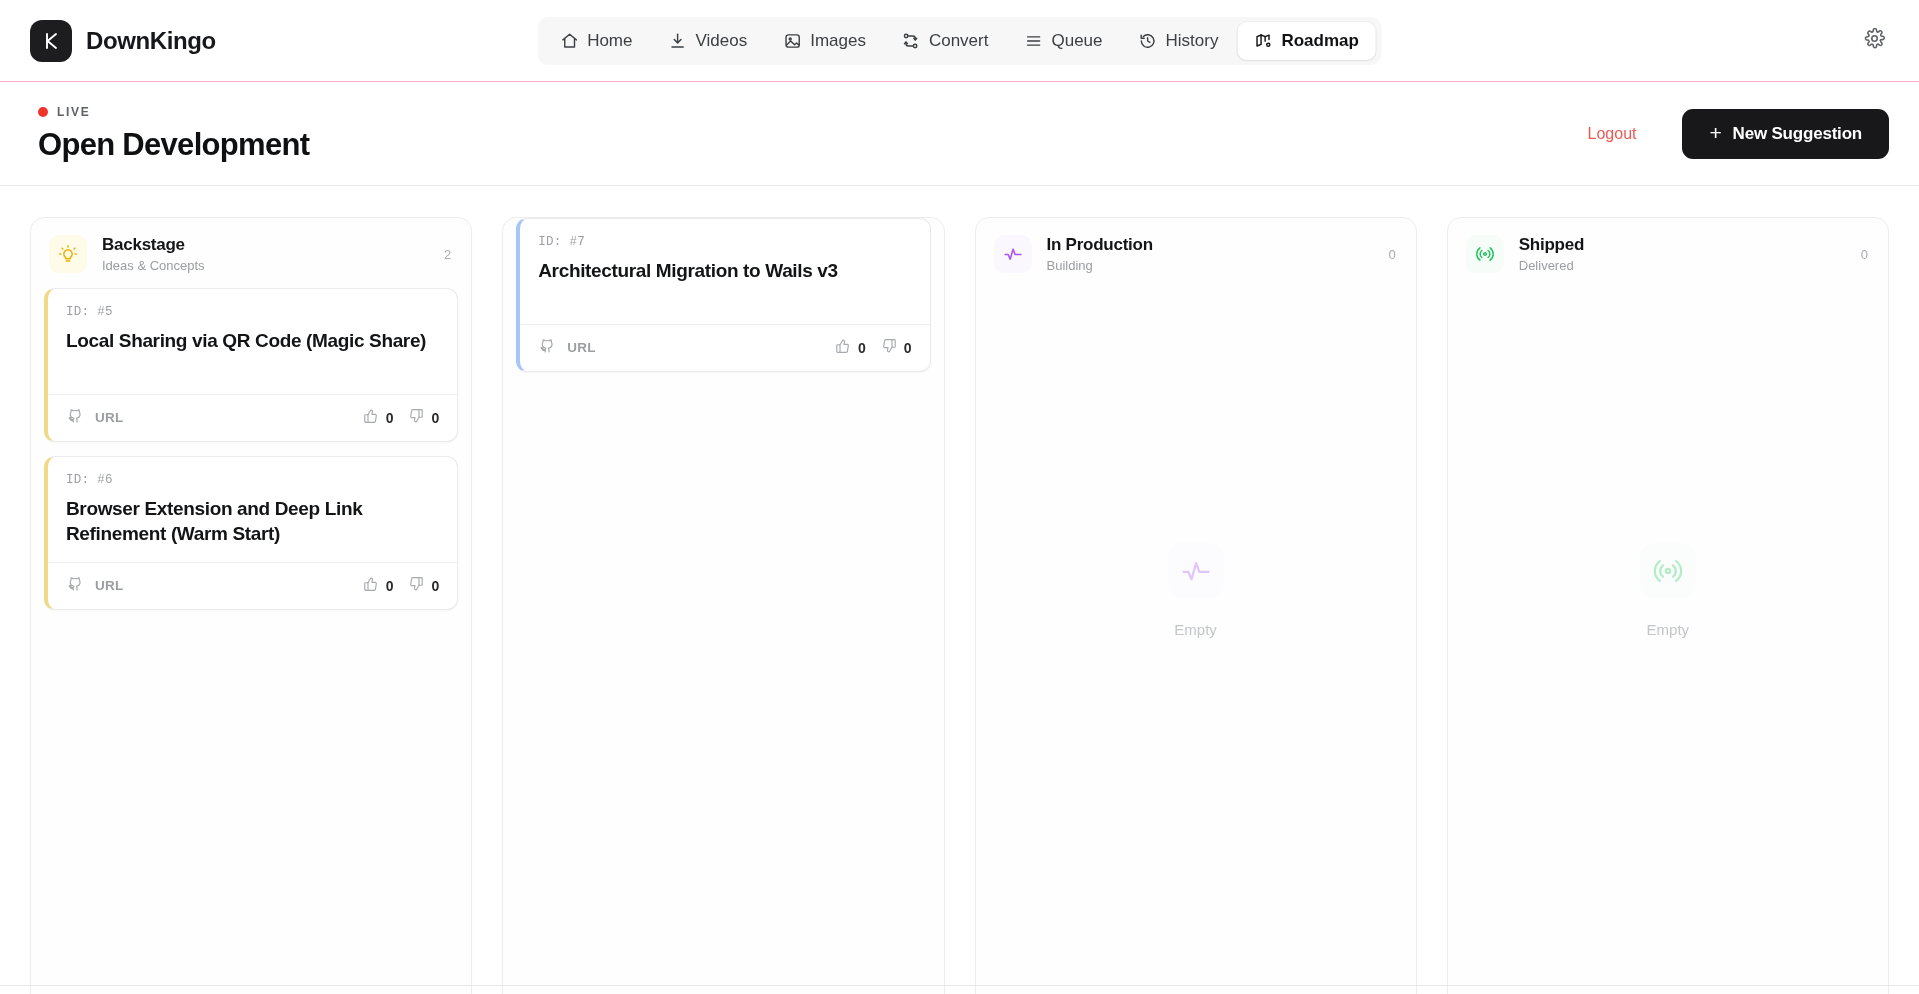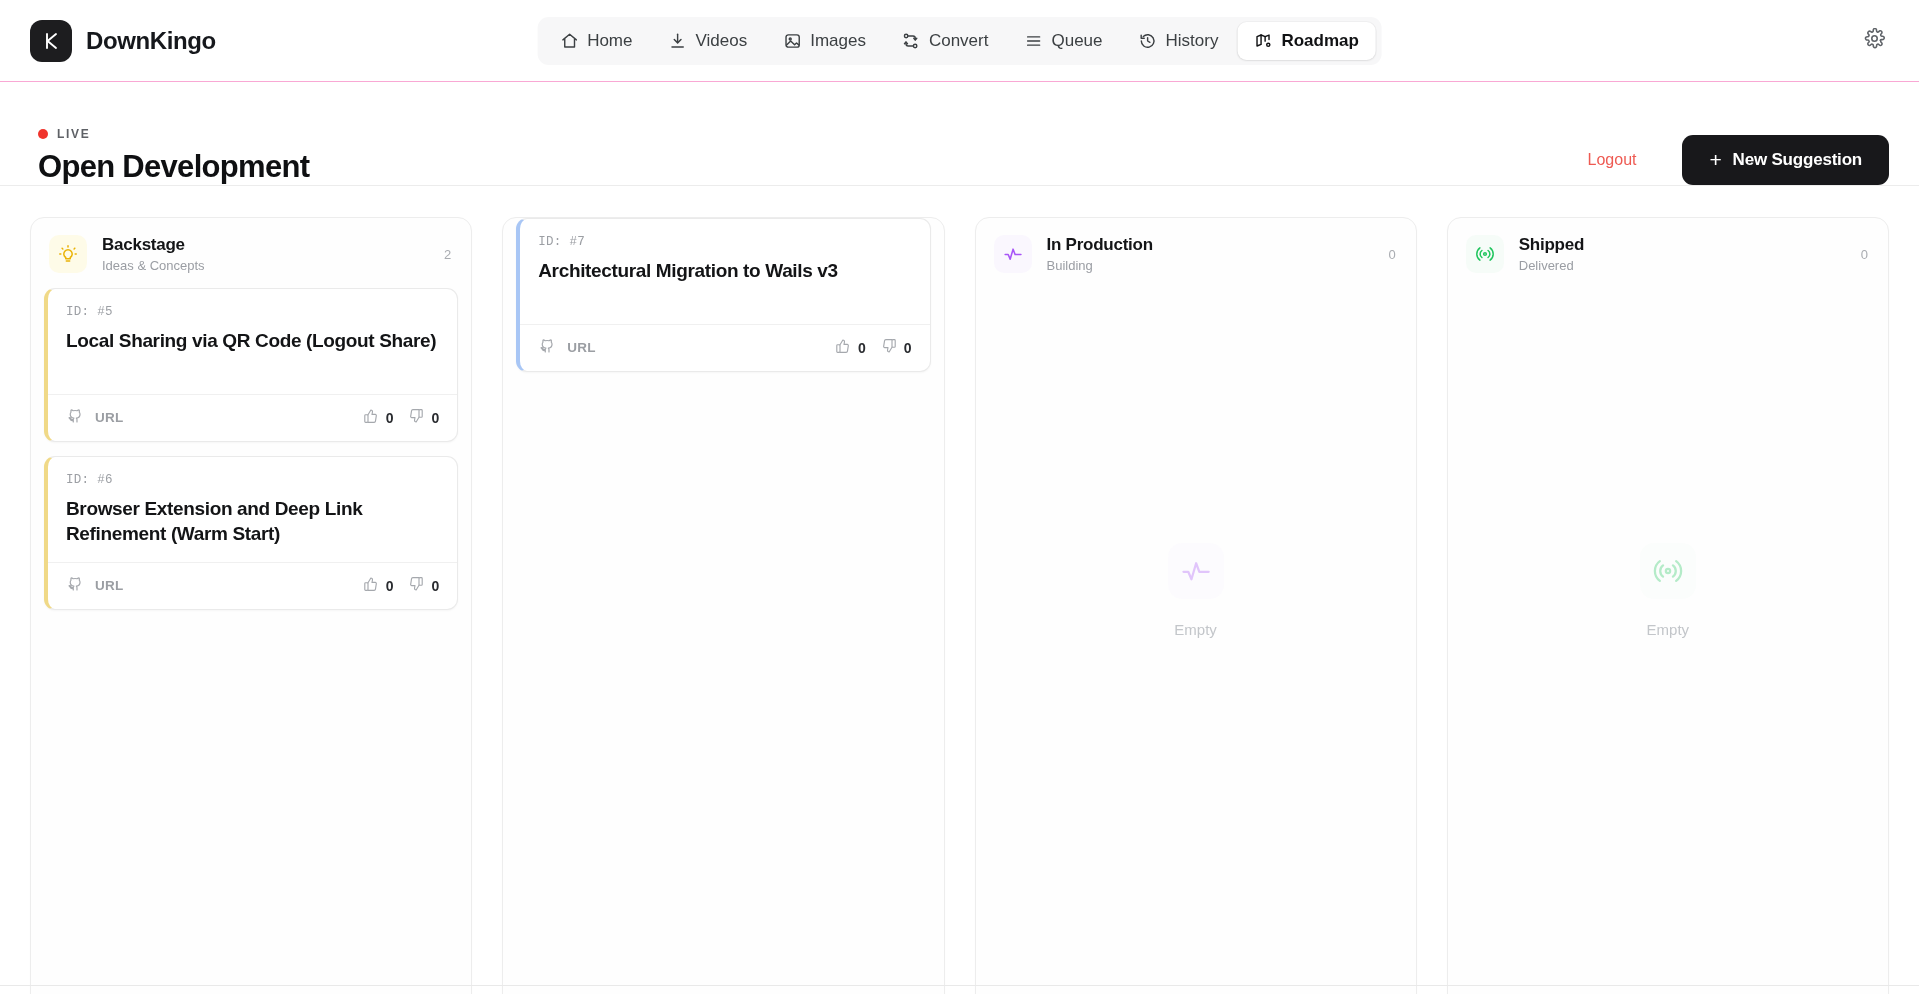--- a/index.html
+++ b/index.html
@@ -66,21 +66,21 @@
     transform: translateY(-50%);
     width: 34px; height: 34px;
     display: flex; align-items: center; justify-content: center;
     cursor: pointer;
   }
 
   
   .pagehead {
     height: 104px;
     padding: 0 30px 0 38px;
-    display: flex; align-items: flex-end; justify-content: space-between;
+    display: flex; align-items: center; justify-content: space-between;
     border-bottom: 1px solid #ececec;
     background: #fff;
   }
   .live-row { display: flex; align-items: center; gap: 9px; margin-bottom: 8px; }
   .live-dot {
     width: 10px; height: 10px; border-radius: 50%;
     background: #f0342c;
   }
   .live-label {
     font-size: 12px; font-weight: 700; letter-spacing: 1.7px;
@@ -350,21 +350,21 @@
       <div class="col-meta">
         <div class="col-title">Backstage</div>
         <div class="col-sub">Ideas &amp; Concepts</div>
       </div>
       <div class="col-count">2</div>
     </div>
     <div class="col-body">
 
       <div class="card" style="border-left-color:#f0d987">
         <div class="card-id">ID: #5</div>
-        <div class="card-title">Local Sharing via QR Code (Logout Share)</div>
+        <div class="card-title">Local Sharing via QR Code (Magic Share)</div>
         <div class="card-foot">
           <div class="src">
             <span>
               <svg width="17" height="17" viewBox="0 0 24 24" fill="none" stroke="#a5a8ad" stroke-width="1.7" stroke-linecap="round" stroke-linejoin="round">
                 <path d="M15.5 21.2v-3.3c0-1-.3-1.7-.9-2.2 2.8-.3 5.2-1.4 5.2-5.6 0-1.2-.4-2.2-1.1-3 .1-.3.5-1.4-.1-2.9 0 0-.9-.3-3 1.1a10.3 10.3 0 0 0-5.4 0C8.1 3.9 7.2 4.2 7.2 4.2c-.6 1.5-.2 2.6-.1 2.9-.7.8-1.1 1.8-1.1 3 0 4.2 2.4 5.3 5.2 5.6-.4.3-.7.9-.8 1.7-.7.3-2.6.9-3.7-1.1 0 0-.7-1.2-1.9-1.3 0 0-1.2 0-.1.7 0 0 .8.4 1.4 1.8 0 0 .7 2.3 4.2 1.5v2.2"></path>
               </svg>
             </span>
             <span class="src-label">URL</span>
           </div>
           <div class="votes">

